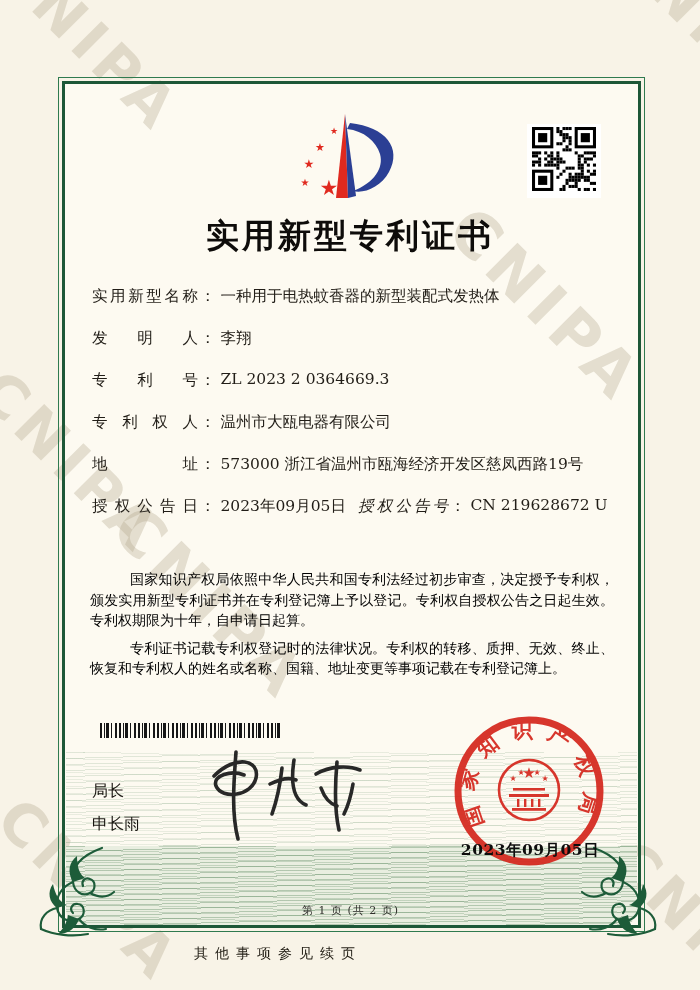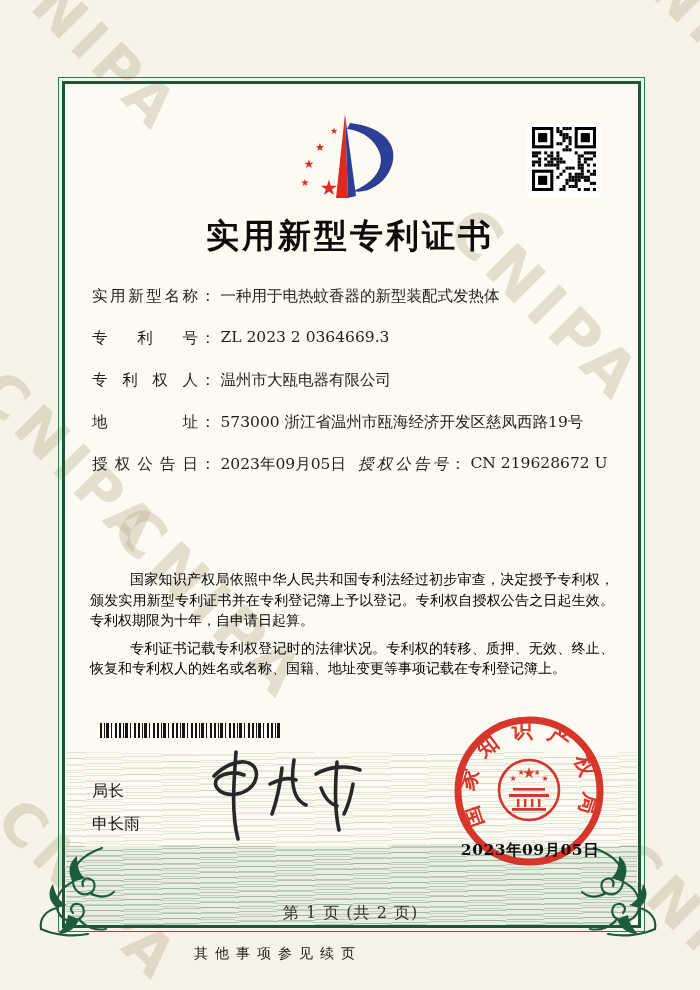--- a/index.html
+++ b/index.html
@@ -88,21 +88,21 @@
     font-family:"DejaVu Sans","Liberation Sans",sans-serif;font-size:16px;font-weight:500;line-height:33px;color:#17140f;}
   .signature{position:absolute;left:186px;top:742px;z-index:7;}
 
   .seal{position:absolute;left:450px;top:712px;z-index:8;}
   .seal-date{
     position:absolute;left:452px;top:840px;width:156px;z-index:9;text-align:center;
     font-size:15.5px;font-weight:700;color:#0d0d0d;letter-spacing:.5px;
   }
 
   .page-num{position:absolute;left:58px;top:903px;width:585px;text-align:center;z-index:6;
-    font-size:16px;color:#30302c;letter-spacing:1px;}
+    font-size:11px;color:#30302c;letter-spacing:1px;}
   .cont-note{position:absolute;left:0;top:945px;width:556px;text-align:center;z-index:6;
     font-size:14px;letter-spacing:7px;color:#262219;}
 </style>
 </head>
 <body>
 
 <div class="page">
 
   <div class="paper"></div>
 
@@ -298,20 +298,23 @@
         </svg></div>
     </div>
 
   <div class="title">实用新型专利证书</div>
 
   <div class="fields">
     <div class="frow">
       <span class="flabel">实用新型名称</span><span class="fcolon">：</span><span class="fvalue">一种用于电热蚊香器的新型装配式发热体</span>
     </div>
     <div class="frow">
+      <span class="flabel">发明人</span><span class="fcolon">：</span><span class="fvalue">李翔</span>
+    </div>
+    <div class="frow">
       <span class="flabel">专利号</span><span class="fcolon">：</span><span class="fvalue">ZL 2023 2 0364669.3</span>
     </div>
     <div class="frow">
       <span class="flabel">专利权人</span><span class="fcolon">：</span><span class="fvalue">温州市大瓯电器有限公司</span>
     </div>
     <div class="frow">
       <span class="flabel">地址</span><span class="fcolon">：</span><span class="fvalue">573000 浙江省温州市瓯海经济开发区慈凤西路19号</span>
     </div>
     <div class="frow">
       <span class="flabel">授权公告日</span><span class="fcolon">：</span><span class="fvalue">2023年09月05日</span>

